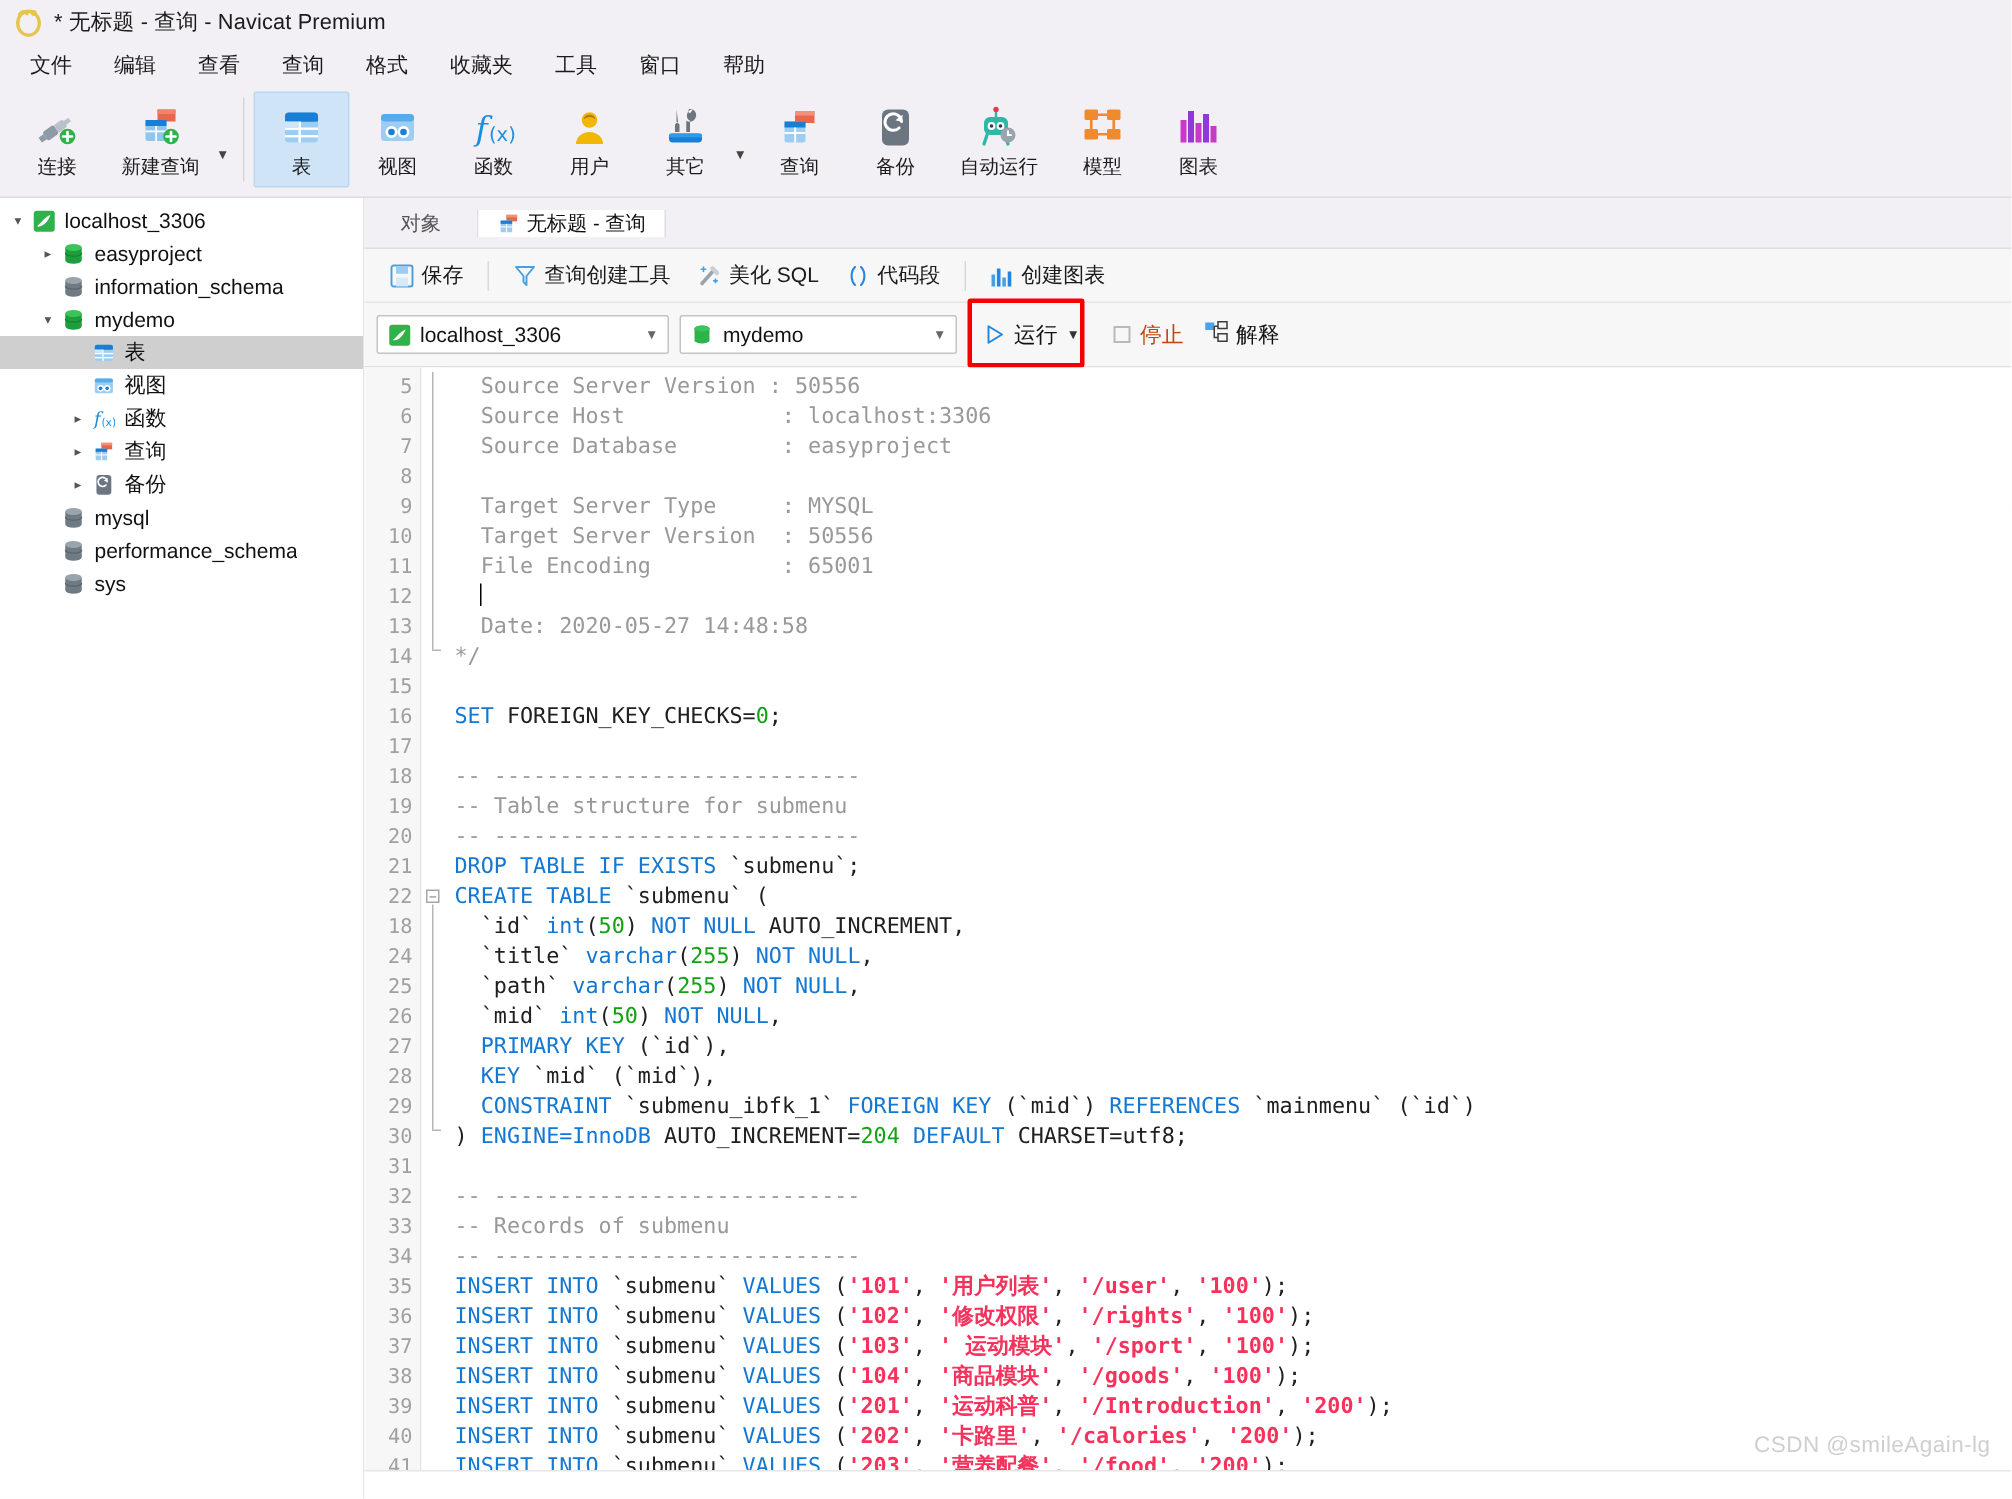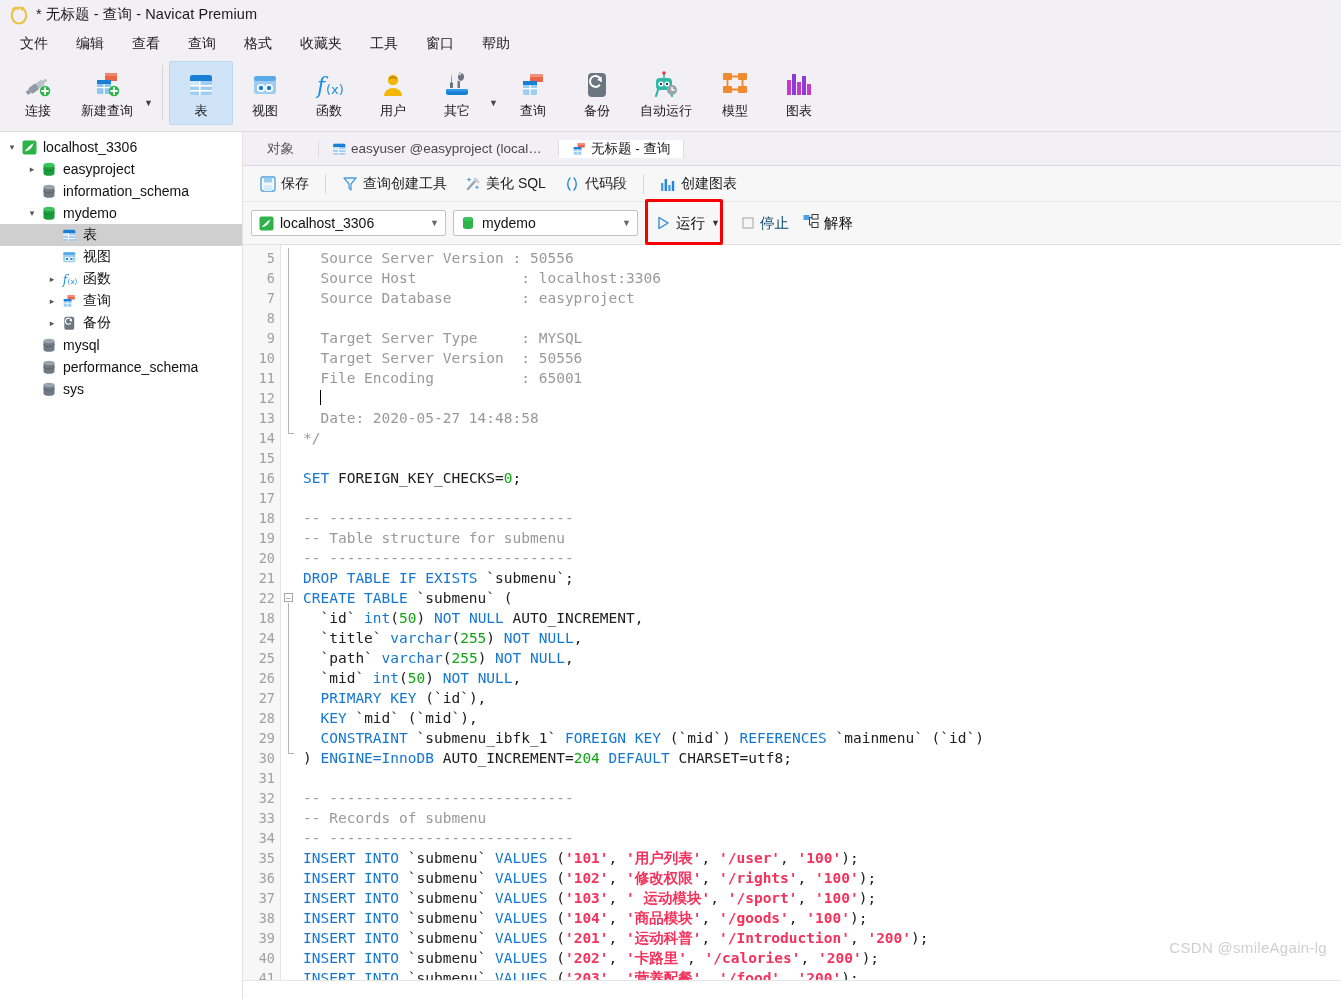--- a/index.html
+++ b/index.html
@@ -65,21 +65,21 @@
              border-bottom:1px solid #e0e0e0;flex:0 0 auto;position:relative;}
   .combo{height:26px;background:#fff;border:1px solid #c4c4c4;border-radius:2px;display:flex;align-items:center;
          padding:0 6px;font-size:14px;color:#111;min-width:0;box-sizing:border-box;cursor:default;}
   .combo .cic{width:16px;height:16px;margin-right:6px;flex:0 0 16px;display:flex;align-items:center;justify-content:center;}
   .combo .ctxt{flex:1 1 auto;overflow:hidden;text-overflow:ellipsis;white-space:nowrap;}
   .combo .carr{font-size:9px;color:#666;margin-left:6px;}
   .combo.c1{width:195px;margin-right:7px;}
   .combo.c2{width:185px;margin-right:10px;}
   .runbtn{display:flex;align-items:center;font-size:14.5px;color:#111;padding:4px 8px;cursor:default;}
   .runcaret{font-size:9px;color:#333;margin-left:6px;}
-  .stopbtn{display:flex;align-items:center;font-size:14.5px;color:#0c4a6e;padding:4px 8px;margin-left:6px;cursor:default;}
+  .stopbtn{display:flex;align-items:center;font-size:14.5px;color:#c2410c;padding:4px 8px;margin-left:6px;cursor:default;}
   .explainbtn{display:flex;font-size:14.5px;color:#111;padding:4px 6px;cursor:default;}
   .redbox{position:absolute;left:402px;top:-3px;width:78px;height:46px;border:3px solid #f40000;border-radius:2px;
           pointer-events:none;box-sizing:border-box;}
 
   
   .editor{flex:1 1 auto;display:flex;min-height:0;background:#fff;overflow:hidden;position:relative;}
   .gutter{width:38px;flex:0 0 38px;background:#f7f7f7;border-right:1px solid #e4e4e4;padding-top:3px;box-sizing:border-box;
           font-family:"DejaVu Sans Mono","Liberation Mono",monospace;font-size:13.5px;color:#a0a0a0;text-align:right;}
   .gutter .ln{height:20px;line-height:20px;padding-right:5px;}
   .fold{width:14px;flex:0 0 14px;background:#fff;padding-top:3px;position:relative;}
@@ -92,21 +92,21 @@
   .str{color:#f4325c;font-weight:bold;}
   .cmt{color:#999999;}
   .plain{color:#202020;}
   .cursor{display:inline-block;width:1px;height:15px;background:#000;vertical-align:-2px;}
   
   .fmark{position:absolute;left:3px;width:9px;height:9px;border:1px solid #a6a6a6;background:#fff;
          font-size:8px;line-height:7px;text-align:center;color:#555;box-sizing:border-box;}
   .fline{position:absolute;left:7px;width:1px;background:#b5b5b5;}
   .fend{position:absolute;left:7px;width:6px;height:1px;background:#b5b5b5;}
 
-  .watermark{position:absolute;right:14px;bottom:24px;font-size:15px;color:#cfcfcf;letter-spacing:.3px;}
+  .watermark{position:absolute;right:14px;bottom:8px;font-size:15px;color:#cfcfcf;letter-spacing:.3px;}
   .bottomstrip{height:18px;background:#fff;border-top:1px solid #e6e6e6;flex:0 0 auto;}
 </style>
 </head>
 <body>
 
 <div class="app">
 
   <div class="titlebar">
     <svg class="logo" viewBox="0 0 22 22">
       <ellipse cx="11" cy="11.5" rx="7.2" ry="8" fill="none" stroke="#e8c44a" stroke-width="2.2"></ellipse>
@@ -450,36 +450,20 @@
           </span>
           <span class="tlbl">sys</span>
         </div>
       </div>
 
     <div class="main">
 
       <div class="tabbar" id="tabbar">
           <div class="tab obj">
             <span class="tabtxt">对象</span>
-          </div>
-          <div class="tab">
-            <span class="tabic">
-              <span style="display:inline-block;width:16px;height:16px;overflow:hidden;">
-                <span style="display:block;transform:scale(0.55);transform-origin:0 0;"><svg width="30" height="30" viewBox="0 0 30 30">
-                    <rect x="4" y="5" width="22" height="20" rx="2.5" fill="#9fcdf2"></rect>
-                    <rect x="4" y="5" width="22" height="6" rx="2.5" fill="#1a7fd4"></rect>
-                    <rect x="4" y="9" width="22" height="2" fill="#1a7fd4"></rect>
-                    <rect x="4" y="15" width="22" height="1.6" fill="#fff"></rect>
-                    <rect x="4" y="20" width="22" height="1.6" fill="#fff"></rect>
-                    <rect x="13" y="11" width="1.6" height="14" fill="#fff"></rect>
-                    <rect x="4" y="11" width="9" height="4" fill="#cfe5f9"></rect>
-                  </svg></span>
-              </span>
-            </span>
-            <span class="tabtxt">easyuser @easyproject (localh...</span>
           </div>
           <div class="tab active">
             <span class="tabic">
               <span style="display:inline-block;width:16px;height:16px;overflow:hidden;">
                 <span style="display:block;transform:scale(0.55);transform-origin:0 0;"><svg width="30" height="30" viewBox="0 0 30 30">
                     <rect x="12" y="4" width="13" height="8" fill="#e8674a"></rect>
                     <rect x="12" y="4" width="13" height="3" fill="#f2917a"></rect>
                     <rect x="5" y="11" width="14" height="14" rx="1.5" fill="#9fcdf2"></rect>
                     <rect x="5" y="11" width="14" height="4" fill="#1a7fd4"></rect>
                     <rect x="5" y="18" width="14" height="1.3" fill="#fff"></rect>

